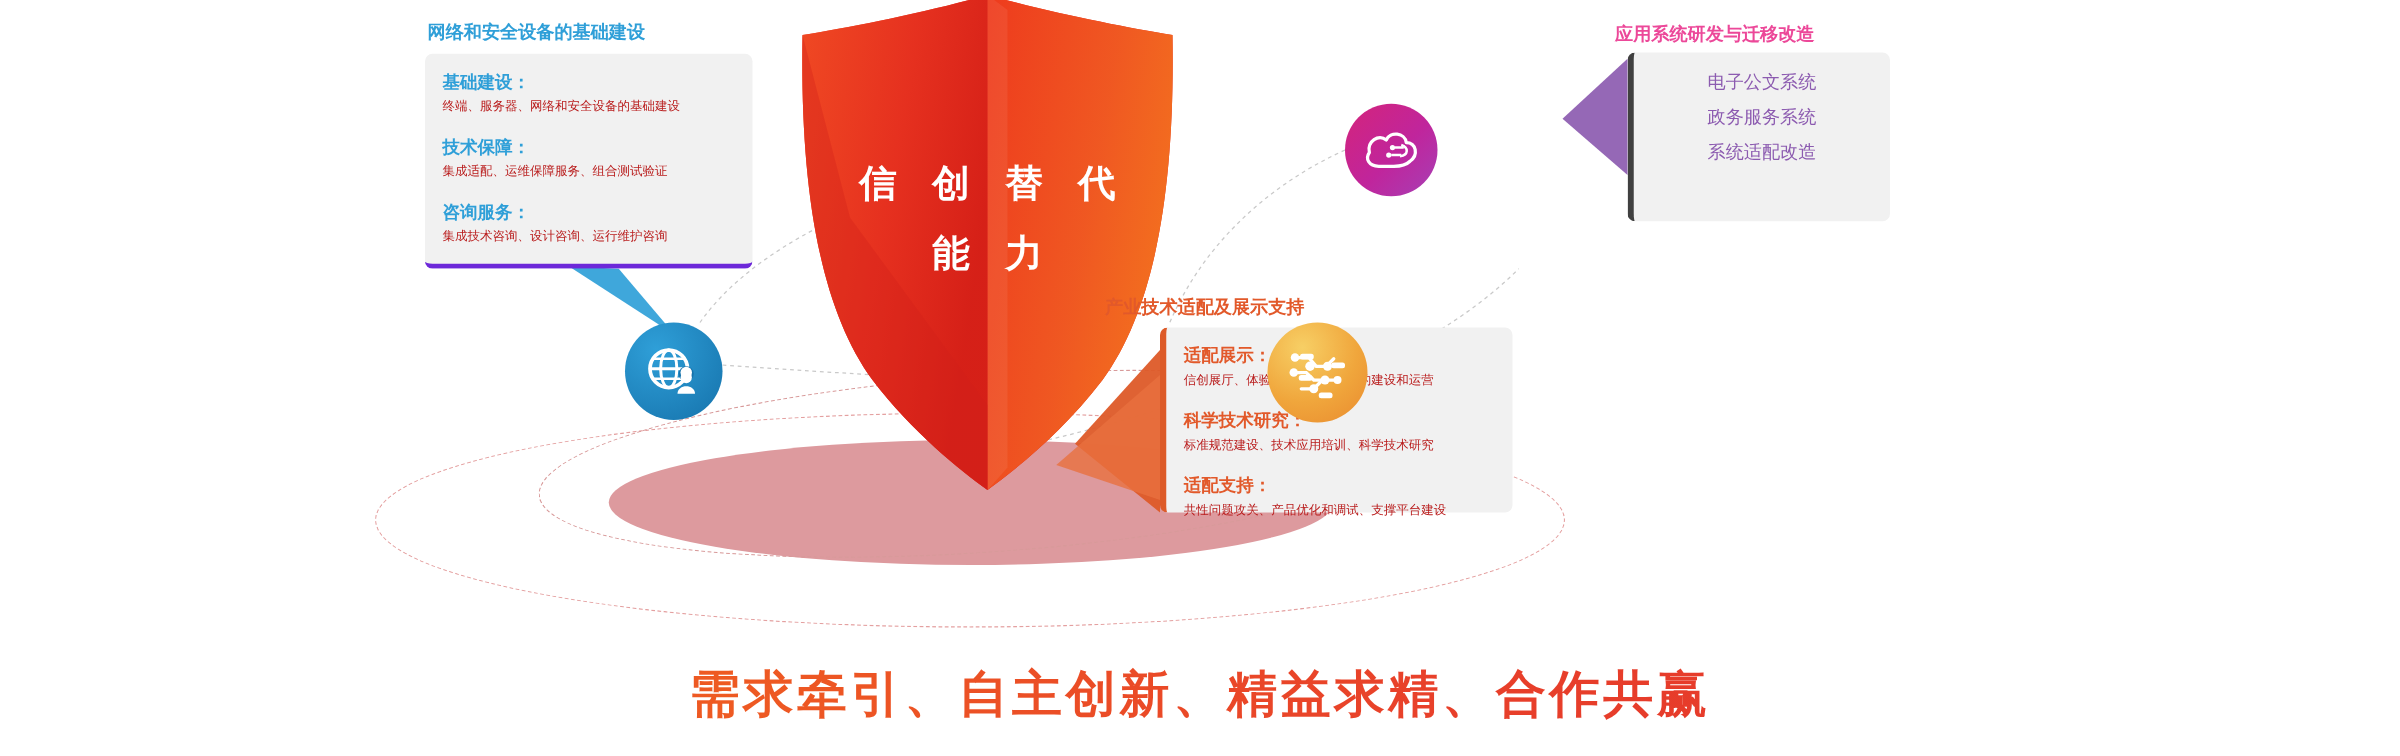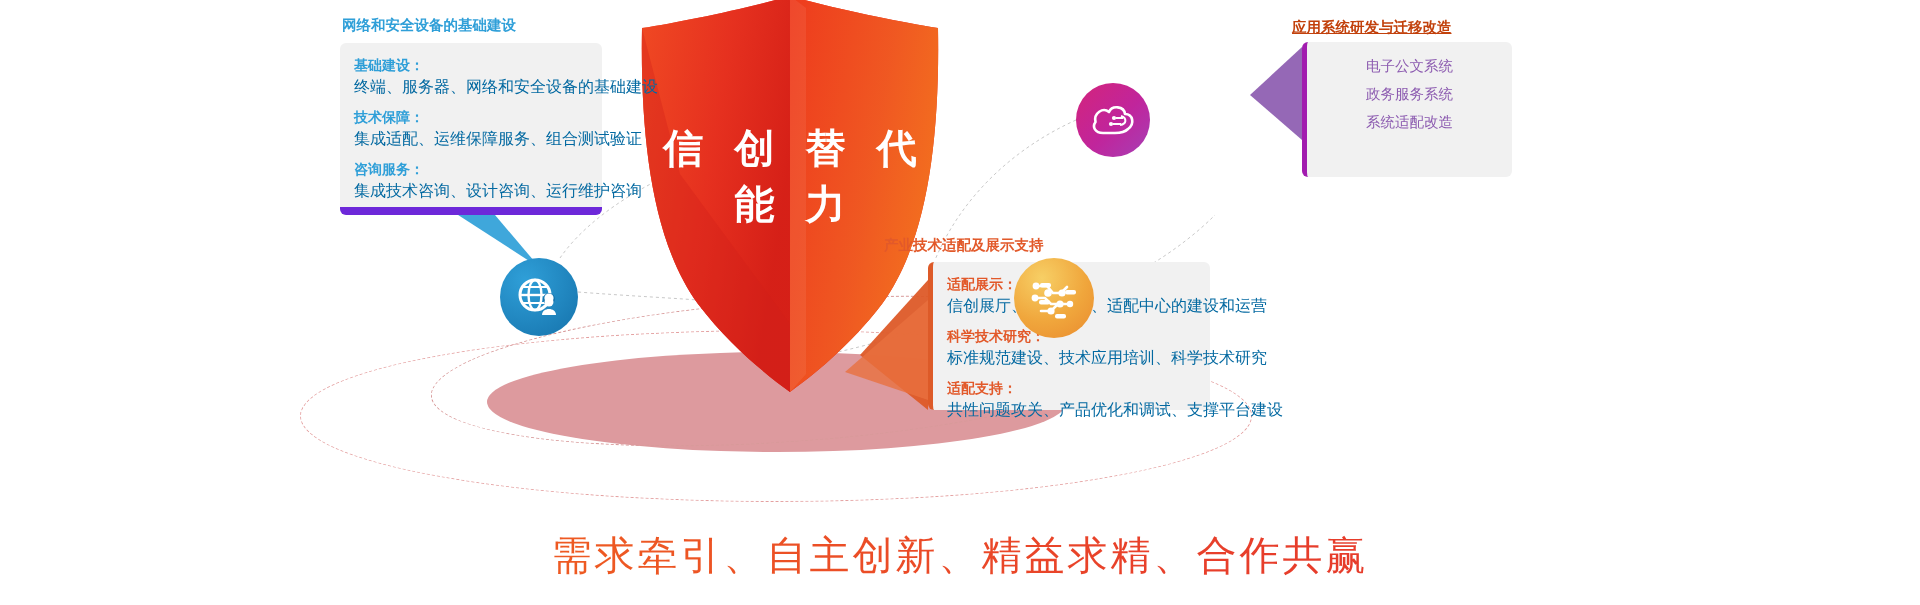--- a/index.html
+++ b/index.html
@@ -45,21 +45,21 @@
     position: absolute;
     left: 620px; top: -6px;
     width: 340px; height: 420px;
   }
   .shield-title {
     position: absolute;
     left: 640px; top: 120px;
     width: 300px;
     text-align: center;
     color: #ffffff;
-    font-size: 40px;
+    font-size: 30px;
     font-weight: bold;
     letter-spacing: 10px;
     line-height: 56px;
     text-indent: 10px;
     z-index: 5;
     pointer-events: none;
   }
 
   
   .panel {
@@ -74,46 +74,47 @@
     font-weight: bold;
     white-space: nowrap;
   }
   .row-head {
     font-size: 14px;
     font-weight: bold;
     margin: 0 0 2px 0;
     line-height: 20px;
   }
   .row-body {
-    font-size: 16px;
-    color: #0369a1;
+    font-size: 10px;
+    color: #b91c1c;
     line-height: 20px;
     margin: 0 0 10px 0;
     white-space: nowrap;
+    font-family: Liberation Mono, monospace;
   }
   .row-body.last { margin-bottom: 0; }
 
   
   #panel-integration {
     left: 340px; top: 43px;
     width: 262px; height: 172px;
     padding: 12px 0 0 14px;
-    border-bottom: 8px solid #6d28d9;
+    border-bottom: 4px solid #6d28d9;
   }
   #title-integration { left: 342px; top: 16px; color: #2f9fd8; }
   #panel-integration .row-head { color: #2f9fd8; }
 
   
   #panel-appdev {
     left: 1302px; top: 42px;
     width: 210px; height: 135px;
     padding: 10px 0 0 0;
-    border-left: 5px solid #a21caf;
-  }
-  #title-appdev { left: 1292px; top: 18px; color: #c2410c; text-decoration: underline; }
+    border-left: 5px solid #404040;
+  }
+  #title-appdev { left: 1292px; top: 18px; color: #ec4899; }
   .appdev-item {
     color: #8c5bb0;
     font-size: 14.5px;
     line-height: 28px;
     text-align: center;
     white-space: nowrap;
   }
 
   
   #panel-industry {
@@ -148,21 +149,21 @@
     background: radial-gradient(circle at 35% 25%, #f7cf65 0%, #f0a63c 55%, #e98a2e 100%);
   }
 
   
   #slogan {
     position: absolute;
     left: 0; top: 528px;
     width: 1920px;
     text-align: center;
     font-size: 40px;
-    font-weight: normal;
+    font-weight: bold;
     letter-spacing: 3px;
     background: linear-gradient(90deg, #e8402a 0%, #ee5a22 30%, #e8402a 60%, #e2312c 100%);
     -webkit-background-clip: text;
     background-clip: text;
     color: #e8402a;
     -webkit-text-fill-color: transparent;
     white-space: nowrap;
   }
 </style>
 </head>

